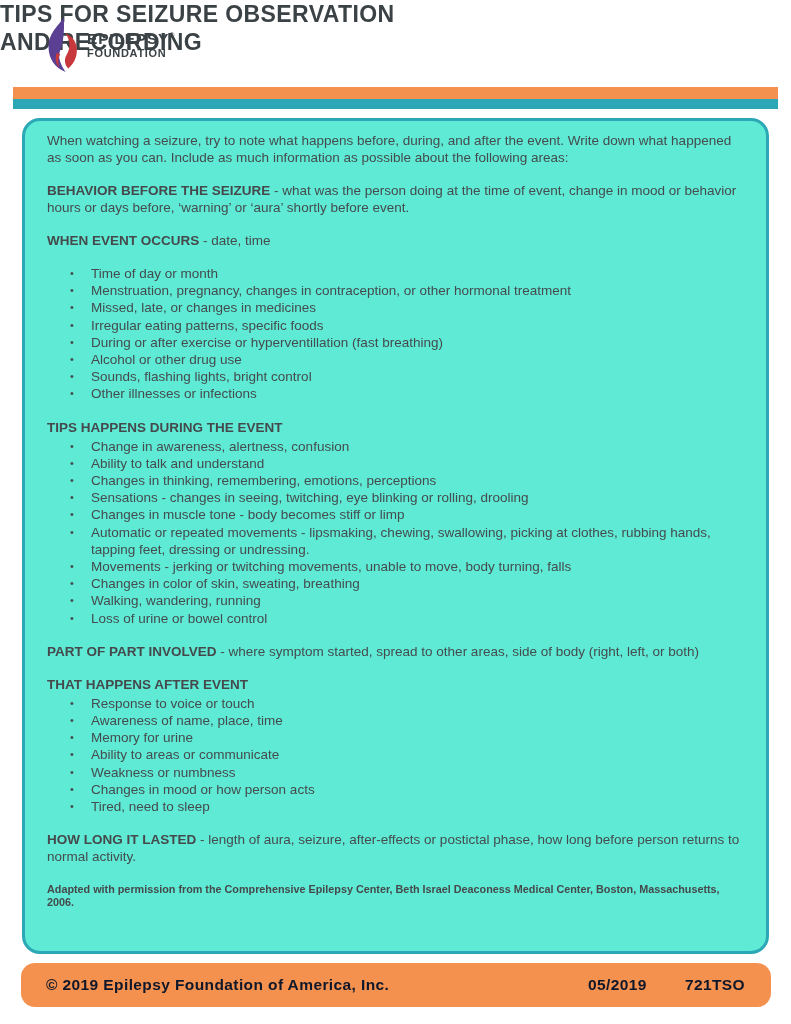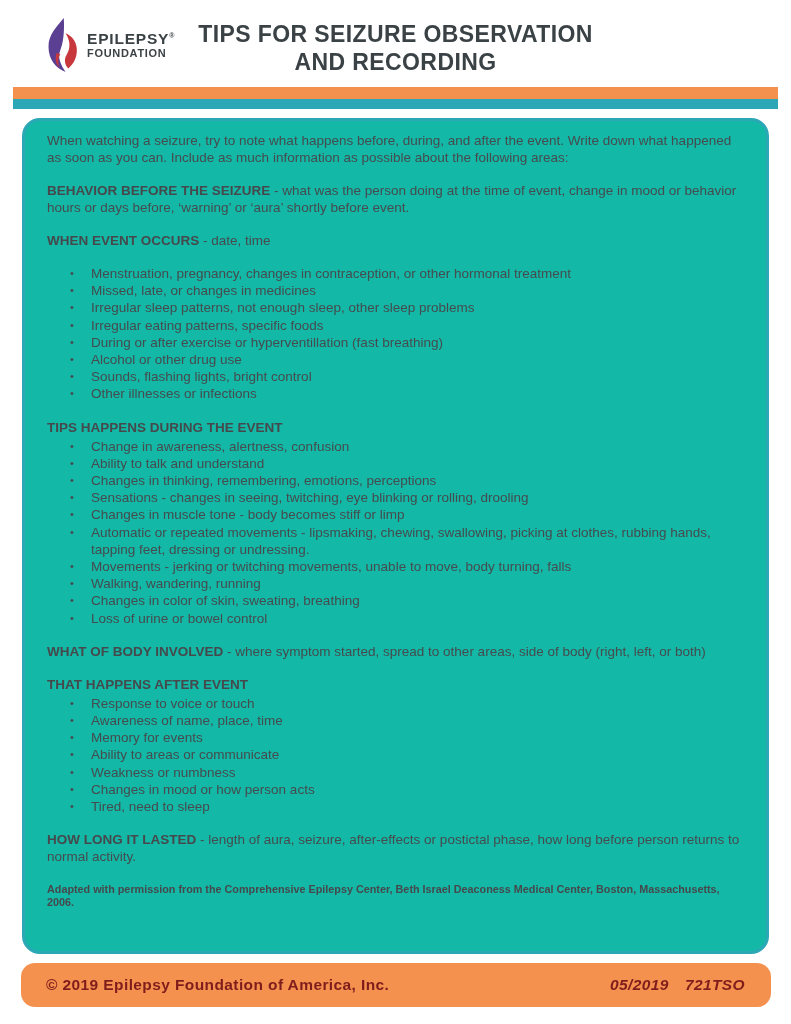--- a/index.html
+++ b/index.html
@@ -12,37 +12,37 @@
   }
   
   .header { position: relative; height: 87px; }
   .logo { position: absolute; left: 44px; top: 16px; display: flex; align-items: center; }
   .flame { width: 36px; height: 58px; }
   .wordmark { margin-left: 7px; color: #3b4246; line-height: 1; }
   .wordmark .l1 { font-size: 15.5px; font-weight: 700; letter-spacing: 0.8px; }
   .wordmark .l1 sup { font-size: 7px; vertical-align: 6px; }
   .wordmark .l2 { font-size: 11px; font-weight: 700; letter-spacing: 0.7px; margin-top: 2px; }
   .doc-title {
-    text-align: center; padding-top: 20px;
+    text-align: left; 
     font-size: 23px; font-weight: 700; line-height: 28px;
     letter-spacing: 0.4px; color: #3b4246;
   }
   
   .bar { margin: 0 13px; }
   .bar.orange { height: 12px; background: #f5914e; }
   .bar.teal   { height: 10px; background: #2ba7b6; }
   
   .content-box {
     margin: 9px 22px 0 22px;
     height: 836px;
     border: 3px solid #2ba7b6;
     border-radius: 18px;
     padding: 11px 22px 0 22px;
     overflow: hidden;
-    background: #14b8a6;
+    background: #5eead4;
   }
   .para { font-size: 13.5px; line-height: 17px; margin-bottom: 16px; }
   .para strong { font-weight: 700; color: #45494c; }
   ul.bullets { list-style: none; margin: 2px 0 16px 0; }
   ul.bullets li {
     position: relative;
     padding-left: 44px;
     font-size: 13.5px; line-height: 17.2px;
   }
   ul.bullets li::before {
@@ -56,24 +56,24 @@
     margin-top: 18px; color: #45494c;
   }
   
   .footer {
     margin: 9px 20px 0 21px;
     height: 44px;
     background: #f5914e;
     border-radius: 14px;
     display: flex; align-items: center; justify-content: space-between;
     padding: 0 26px 0 25px;
-    color: #7f1d1d;
+    color: #0f172a;
     font-size: 15.5px; font-weight: 700; letter-spacing: 0.4px;
   }
-  .footer .right { display: flex; gap: 16px; font-style: italic; }
+  .footer .right { display: flex; gap: 38px; }
 </style>
 </head>
 <body>
 
 <div class="header">
   <div class="logo">
     <svg class="flame" viewBox="0 0 40 62">
       <path fill="#5b3f92" d="M22 1 C14 11 5 19 5 33 C5 47 13 57 24 61 C18 52 15 44 18 37 C21 30 23 18 22 1 Z"></path>
       <path fill="#c8373b" d="M24 18 C29 26 30 34 25 42 C22 47 23 53 27 57 C34 51 38 42 36 32 C34 24 29 20 24 18 Z"></path>
       <path fill="#c8373b" d="M14 40 C12 46 13 52 17 56 C15 50 16 45 18 41 Z"></path>
@@ -94,51 +94,51 @@
 
 <div class="content-box">
 
   <p class="para">When watching a seizure, try to note what happens before, during, and after the event. Write down what happened as soon as you can. Include as much information as possible about the following areas:</p>
 
   <p class="para"><strong>BEHAVIOR BEFORE THE SEIZURE</strong><span> - what was the person doing at the time of event, change in mood or behavior hours or days before, ‘warning’ or ‘aura’ shortly before event.</span></p>
 
   <p class="para"><strong>WHEN EVENT OCCURS</strong><span> - date, time</span></p>
 
   <ul class="bullets">
+      <li>Time of day or month</li>
       <li>Menstruation, pregnancy, changes in contraception, or other hormonal treatment</li>
       <li>Missed, late, or changes in medicines</li>
-      <li>Irregular sleep patterns, not enough sleep, other sleep problems</li>
       <li>Irregular eating patterns, specific foods</li>
       <li>During or after exercise or hyperventillation (fast breathing)</li>
       <li>Alcohol or other drug use</li>
       <li>Sounds, flashing lights, bright control</li>
       <li>Other illnesses or infections</li>
     </ul>
 
   <p class="para lead"><strong>TIPS HAPPENS DURING THE EVENT</strong></p>
   <ul class="bullets">
       <li>Change in awareness, alertness, confusion</li>
       <li>Ability to talk and understand</li>
       <li>Changes in thinking, remembering, emotions, perceptions</li>
       <li>Sensations - changes in seeing, twitching, eye blinking or rolling, drooling</li>
       <li>Changes in muscle tone - body becomes stiff or limp</li>
       <li>Automatic or repeated movements - lipsmaking, chewing, swallowing, picking at clothes, rubbing hands, tapping feet, dressing or undressing.</li>
       <li>Movements - jerking or twitching movements, unable to move, body turning, falls</li>
+      <li>Changes in color of skin, sweating, breathing</li>
       <li>Walking, wandering, running</li>
-      <li>Changes in color of skin, sweating, breathing</li>
       <li>Loss of urine or bowel control</li>
     </ul>
 
-  <p class="para"><strong>WHAT OF BODY INVOLVED</strong><span> - where symptom started, spread to other areas, side of body (right, left, or both)</span></p>
+  <p class="para"><strong>PART OF PART INVOLVED</strong><span> - where symptom started, spread to other areas, side of body (right, left, or both)</span></p>
 
   <p class="para lead"><strong>THAT HAPPENS AFTER EVENT</strong></p>
   <ul class="bullets">
       <li>Response to voice or touch</li>
       <li>Awareness of name, place, time</li>
-      <li>Memory for events</li>
+      <li>Memory for urine</li>
       <li>Ability to areas or communicate</li>
       <li>Weakness or numbness</li>
       <li>Changes in mood or how person acts</li>
       <li>Tired, need to sleep</li>
     </ul>
 
   <p class="para"><strong>HOW LONG IT LASTED</strong><span> - length of aura, seizure, after-effects or postictal phase, how long before person returns to normal activity.</span></p>
 
   <p class="footnote">Adapted with permission from the Comprehensive Epilepsy Center, Beth Israel Deaconess Medical Center, Boston, Massachusetts, 2006.</p>
 

